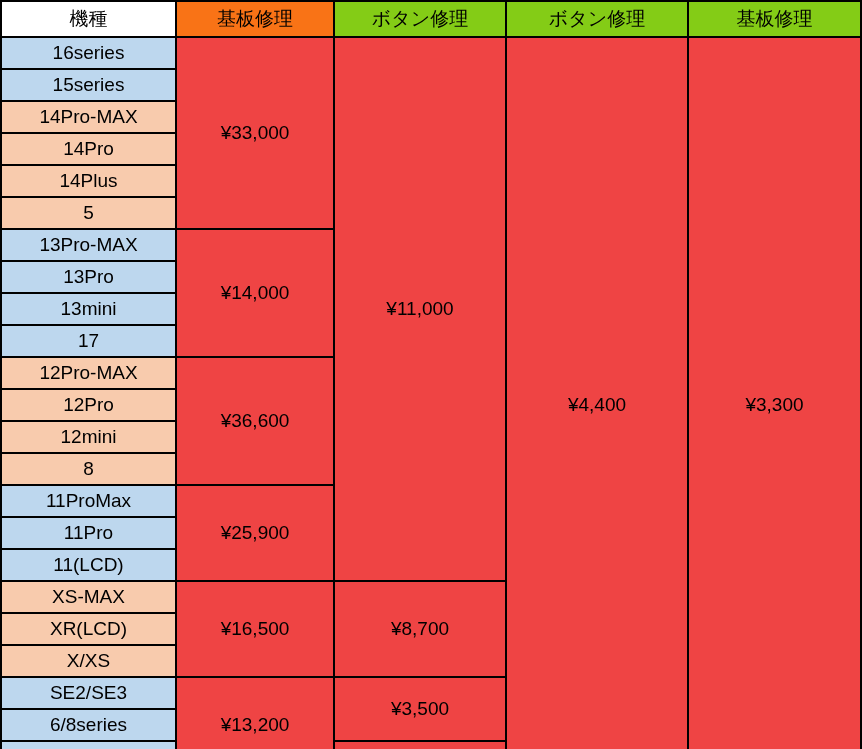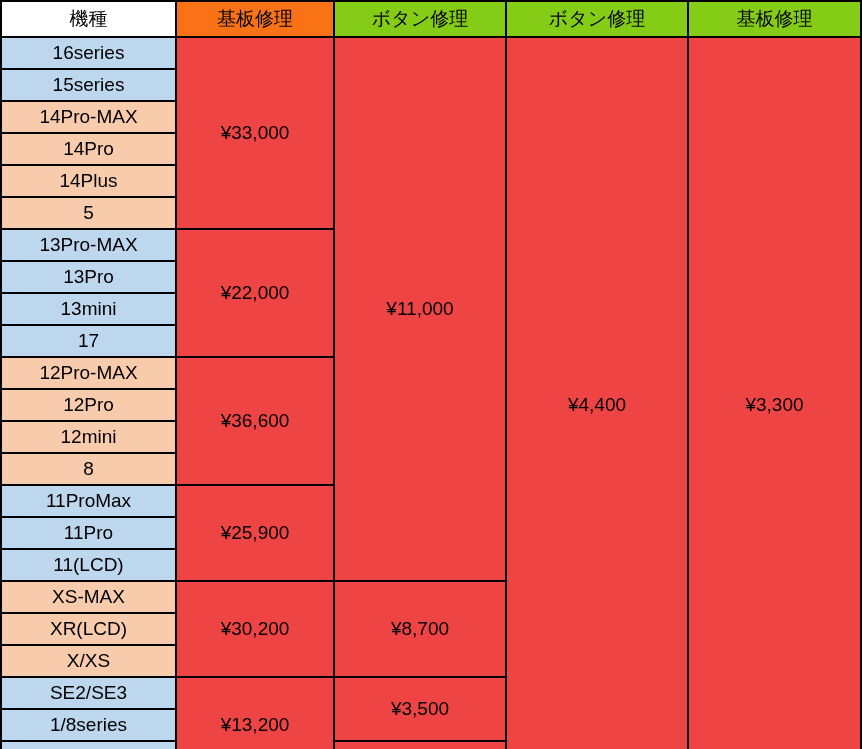--- a/index.html
+++ b/index.html
@@ -103,21 +103,21 @@
         <td class="model-orange">14Pro</td>
       </tr>
       <tr>
         <td class="model-orange">14Plus</td>
       </tr>
       <tr>
         <td class="model-orange">5</td>
       </tr>
       <tr>
         <td class="model-blue">13Pro-MAX</td>
-        <td class="price" rowspan="4">¥22,000</td>
+        <td class="price" rowspan="4">¥14,000</td>
       </tr>
       <tr>
         <td class="model-blue">13Pro</td>
       </tr>
       <tr>
         <td class="model-blue">13mini</td>
       </tr>
       <tr>
         <td class="model-blue">17</td>
       </tr>
@@ -139,35 +139,35 @@
         <td class="price" rowspan="3">¥25,900</td>
       </tr>
       <tr>
         <td class="model-blue">11Pro</td>
       </tr>
       <tr>
         <td class="model-blue">11(LCD)</td>
       </tr>
       <tr>
         <td class="model-orange">XS-MAX</td>
-        <td class="price" rowspan="3">¥30,200</td>
+        <td class="price" rowspan="3">¥16,500</td>
         <td class="price" rowspan="3">¥8,700</td>
       </tr>
       <tr>
         <td class="model-orange">XR(LCD)</td>
       </tr>
       <tr>
         <td class="model-orange">X/XS</td>
       </tr>
       <tr>
         <td class="model-blue">SE2/SE3</td>
         <td class="price" rowspan="3">¥13,200</td>
         <td class="price" rowspan="2">¥3,500</td>
       </tr>
       <tr>
-        <td class="model-blue">1/8series</td>
+        <td class="model-blue">6/8series</td>
       </tr>
       <tr>
         <td class="model-blue">5/6series</td>
         <td class="price" rowspan="1">¥5,500</td>
       </tr>
     </tbody>
 </table>
 
 </body></html>

